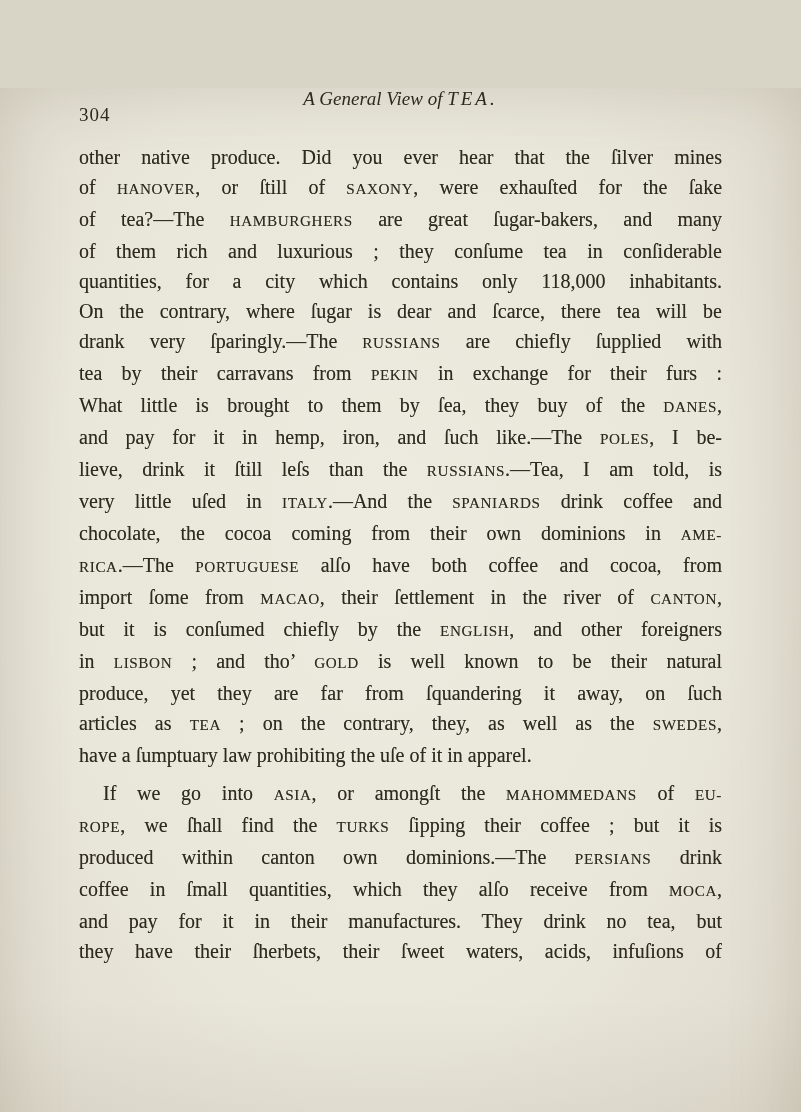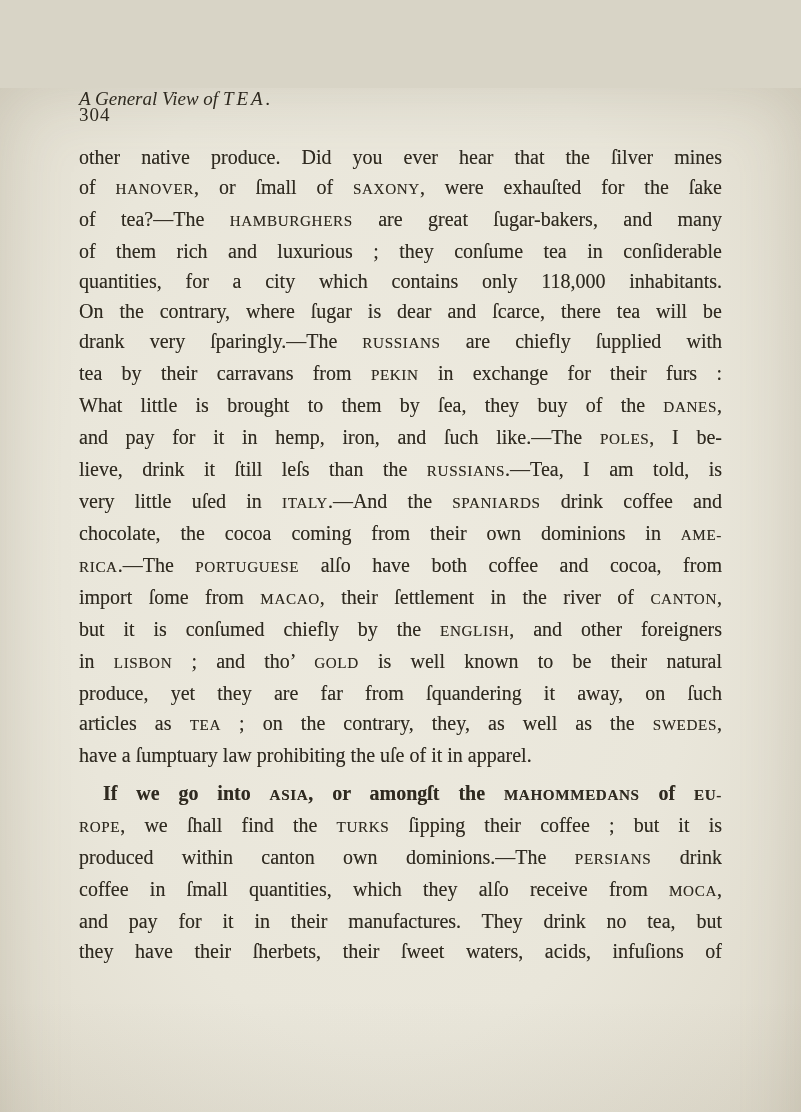--- a/index.html
+++ b/index.html
@@ -24,41 +24,42 @@
     margin: 88px 79px 0 79px;
     height: 26px;
     font-size: 19px;
   }
   .page-number {
     position: absolute; left: 0; top: 16px;
     font-style: normal;
     letter-spacing: 1px;
   }
   .running-title {
+    text-align: center;
     font-style: italic;
   }
   .title-caps {
     font-style: italic;
     letter-spacing: 3px;
   }
   .body-text {
     margin: 28px 79px 8px 79px;
     font-size: 20px;
     line-height: 30px;
     text-shadow: 0 0 0.4px rgba(47,42,32,0.45);
   }
   .paragraph { margin: 0; }
   .paragraph + .paragraph { margin-top: 8px; }
   .line {
     text-align: justify;
     text-align-last: justify;
     white-space: normal;
   }
   .line.no-justify { text-align-last: left; }
-  .line.indent { text-indent: 24px; font-weight: bold; }
+  .line.indent { text-indent: 24px; }
   .sc {
     text-transform: uppercase;
     font-size: 0.76em;
     letter-spacing: 0.6px;
   }
   .catchword {
     position: absolute;
     right: 79px;
     top: 1022px;
     font-size: 20px;
@@ -71,21 +72,21 @@
 <div class="page">
 
   <div class="header-row">
     <span class="page-number">304</span>
     <div class="running-title"><span>A General View of </span><span class="title-caps">TEA.</span></div>
   </div>
 
   <div class="body-text">
       <div class="paragraph">
         <div class="line"><span>other native produce. Did you ever hear that the ſilver mines</span></div>
-        <div class="line"><span>of </span><span class="sc">hanover</span><span>, or ſmall of </span><span class="sc">saxony</span><span>, were exhauſted for the ſake</span></div>
+        <div class="line"><span>of </span><span class="sc">hanover</span><span>, or ſtill of </span><span class="sc">saxony</span><span>, were exhauſted for the ſake</span></div>
         <div class="line"><span>of tea?—The </span><span class="sc">hamburghers</span><span> are great ſugar-bakers, and many</span></div>
         <div class="line"><span>of them rich and luxurious ; they conſume tea in conſiderable</span></div>
         <div class="line"><span>quantities, for a city which contains only 118,000 inhabitants.</span></div>
         <div class="line"><span>On the contrary, where ſugar is dear and ſcarce, there tea will be</span></div>
         <div class="line"><span>drank very ſparingly.—The </span><span class="sc">russians</span><span> are chiefly ſupplied with</span></div>
         <div class="line"><span>tea by their carravans from </span><span class="sc">pekin</span><span> in exchange for their furs :</span></div>
         <div class="line"><span>What little is brought to them by ſea, they buy of the </span><span class="sc">danes</span><span>,</span></div>
         <div class="line"><span>and pay for it in hemp, iron, and ſuch like.—The </span><span class="sc">poles</span><span>, I be-</span></div>
         <div class="line"><span>lieve, drink it ſtill leſs than the </span><span class="sc">russians</span><span>.—Tea, I am told, is</span></div>
         <div class="line"><span>very little uſed in </span><span class="sc">italy</span><span>.—And the </span><span class="sc">spaniards</span><span> drink coffee and</span></div>

